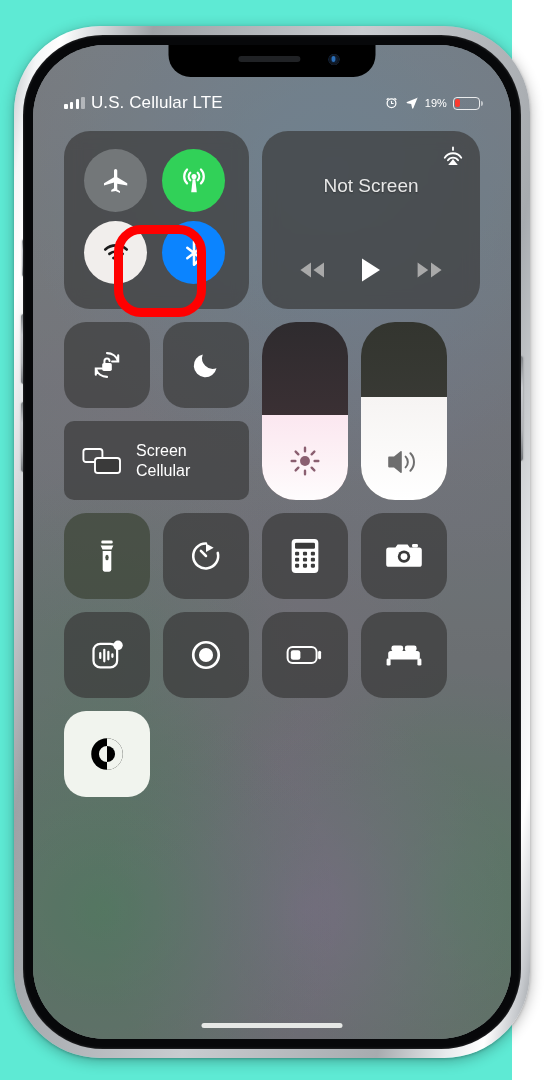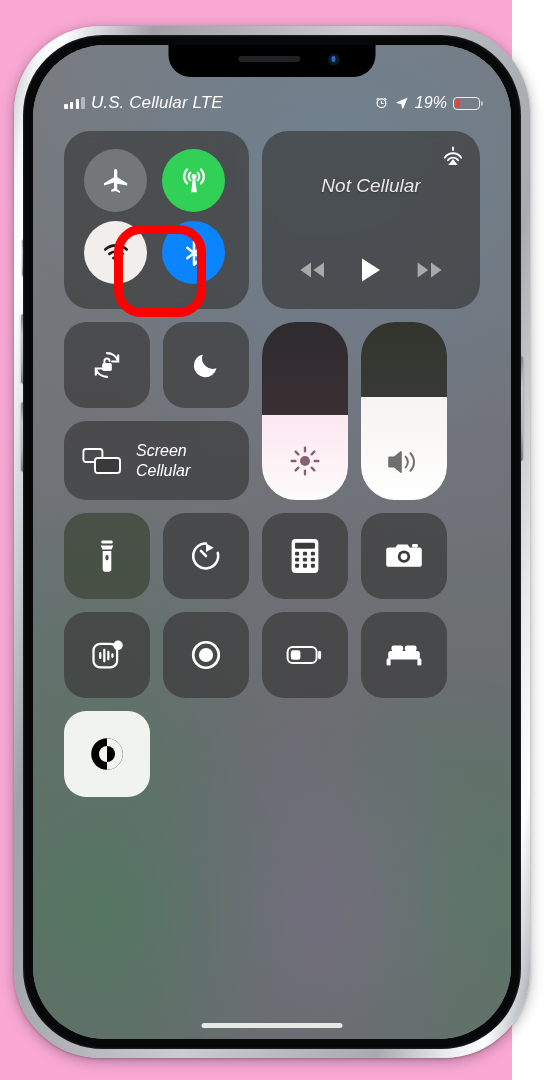--- a/index.html
+++ b/index.html
@@ -2,21 +2,21 @@
 <html><head>
 <meta charset="utf-8">
 <style>
   * { margin:0; padding:0; box-sizing:border-box; }
   html, body {
     width:544px; height:1080px;
     background:#ffffff;
     font-family:"Liberation Sans", sans-serif;
     overflow:hidden;
   }
-  #stage { position:relative; width:512px; height:1080px; background:#f9a8d4;font-style:italic; }
+  #stage { position:relative; width:512px; height:1080px; background:#5eead4; }
 
   
   .phone-outer {
     position:absolute; left:14px; top:26px;
     width:516px; height:1032px;
     border-radius:86px;
     background:linear-gradient(100deg,
       #b9bcc0 0%, #f4f6f7 4%, #ffffff 7%, #d8dbde 12%,
       #9ea2a6 20%, #c9ccd0 50%, #a7abaf 78%,
       #e9ebed 88%, #ffffff 93%, #c5c8cc 97%, #8e9296 100%);
@@ -83,21 +83,21 @@
     display:flex; align-items:center; justify-content:space-between;
     padding:0 31px; z-index:30;
     color:#fff; font-size:16.5px; letter-spacing:.1px;
   }
   .sb-left, .sb-right { display:flex; align-items:center; gap:6px; }
   .bars { display:flex; align-items:flex-end; gap:2.2px; height:12px; }
   .bars i { display:block; width:3.6px; background:#fff; border-radius:1px; }
   .bars i:nth-child(1){height:5px}.bars i:nth-child(2){height:7.5px}
   .bars i:nth-child(3){height:10px}.bars i:nth-child(4){height:12px;background:rgba(255,255,255,.45)}
   .carrier { font-size:17px; }
-  .pct { font-size:16px; }
+  .pct { font-size:11px; }
   .batt { position:relative; width:27px; height:13px; border:1.6px solid rgba(255,255,255,.85);
     border-radius:4px; }
   .batt::after{ content:""; position:absolute; right:-4.2px; top:3.6px; width:2.4px; height:4.6px;
     border-radius:0 2px 2px 0; background:rgba(255,255,255,.55); }
   .batt-fill{ position:absolute; left:1.3px; top:1.3px; bottom:1.3px; border-radius:2px; background:#fb3b30; }
 
   
   .cc { position:absolute; left:31px; right:31px; top:86px; z-index:20; }
   .row { display:flex; gap:13px; margin-bottom:13px; }
   .mod { background:rgba(58,58,58,.70); border-radius:26px; backdrop-filter:blur(8px); }
@@ -118,21 +118,21 @@
     font-size:19px; text-shadow:0 1px 2px rgba(0,0,0,.35); }
   .np-air { position:absolute; right:14px; top:12px; width:26px; height:26px; }
   .np-ctrls { position:absolute; left:0; right:0; bottom:26px;
     display:flex; align-items:center; justify-content:space-around; padding:0 18px; }
 
   
   .left-col { width:185px; display:flex; flex-direction:column; gap:13px; }
   .sq-row { display:flex; gap:13px; }
   .sq { width:86px; height:86px; border-radius:22px; background:rgba(58,58,58,.70);
     display:flex; align-items:center; justify-content:center; }
-  .mirror { width:185px; height:79px; border-radius:22px; background:rgba(58,58,58,.70);
+  .mirror { width:185px; height:79px; border-radius:10px; background:rgba(58,58,58,.70);
     display:flex; align-items:center; gap:14px; padding-left:18px; }
   .mirror-label { color:#fff; font-size:16px; line-height:1.25; }
 
   .sliders { display:flex; gap:13px; }
   .slider { position:relative; width:86px; height:178px; border-radius:34px; overflow:hidden;
     background:rgba(46,46,46,.88); }
   .slider .fill { position:absolute; left:0; right:0; bottom:0; }
   .slider .sicon { position:absolute; left:0; right:0; bottom:22px;
     display:flex; justify-content:center; }
   .fill-bright { background:linear-gradient(180deg,#fbe7f0 0%, #fdf2f6 55%, #fefcfd 100%); }
@@ -252,21 +252,21 @@
 
         <div class="mod nowplaying">
           <span class="np-air">
             <svg width="26" height="26" viewBox="0 0 24 24" fill="none" stroke="#fff" stroke-width="1.7" stroke-linecap="round">
               <path d="M4.4 13.6a9 9 0 0115.2 0"></path>
               <path d="M7.3 16a5.6 5.6 0 019.4 0"></path>
               <path d="M12 6.4V4"></path>
               <path d="M12 14.8l4.4 5.4H7.6z" fill="#fff" stroke="none"></path>
             </svg>
           </span>
-          <div class="np-title">Not Cellular</div>
+          <div class="np-title">Not Screen</div>
           <div class="np-ctrls">
             <span>
               <svg width="30" height="18" viewBox="0 0 30 18" fill="#a9a9a9">
                 <path d="M14 1.4v15.2L3.4 9z"></path>
                   <path d="M27 1.4v15.2L16.4 9z"></path>
               </svg>
             </span>
             <span>
               <svg width="22" height="26" viewBox="0 0 22 26" fill="#fff">
                 <path d="M2 1.4L20 13 2 24.6z"></path>

